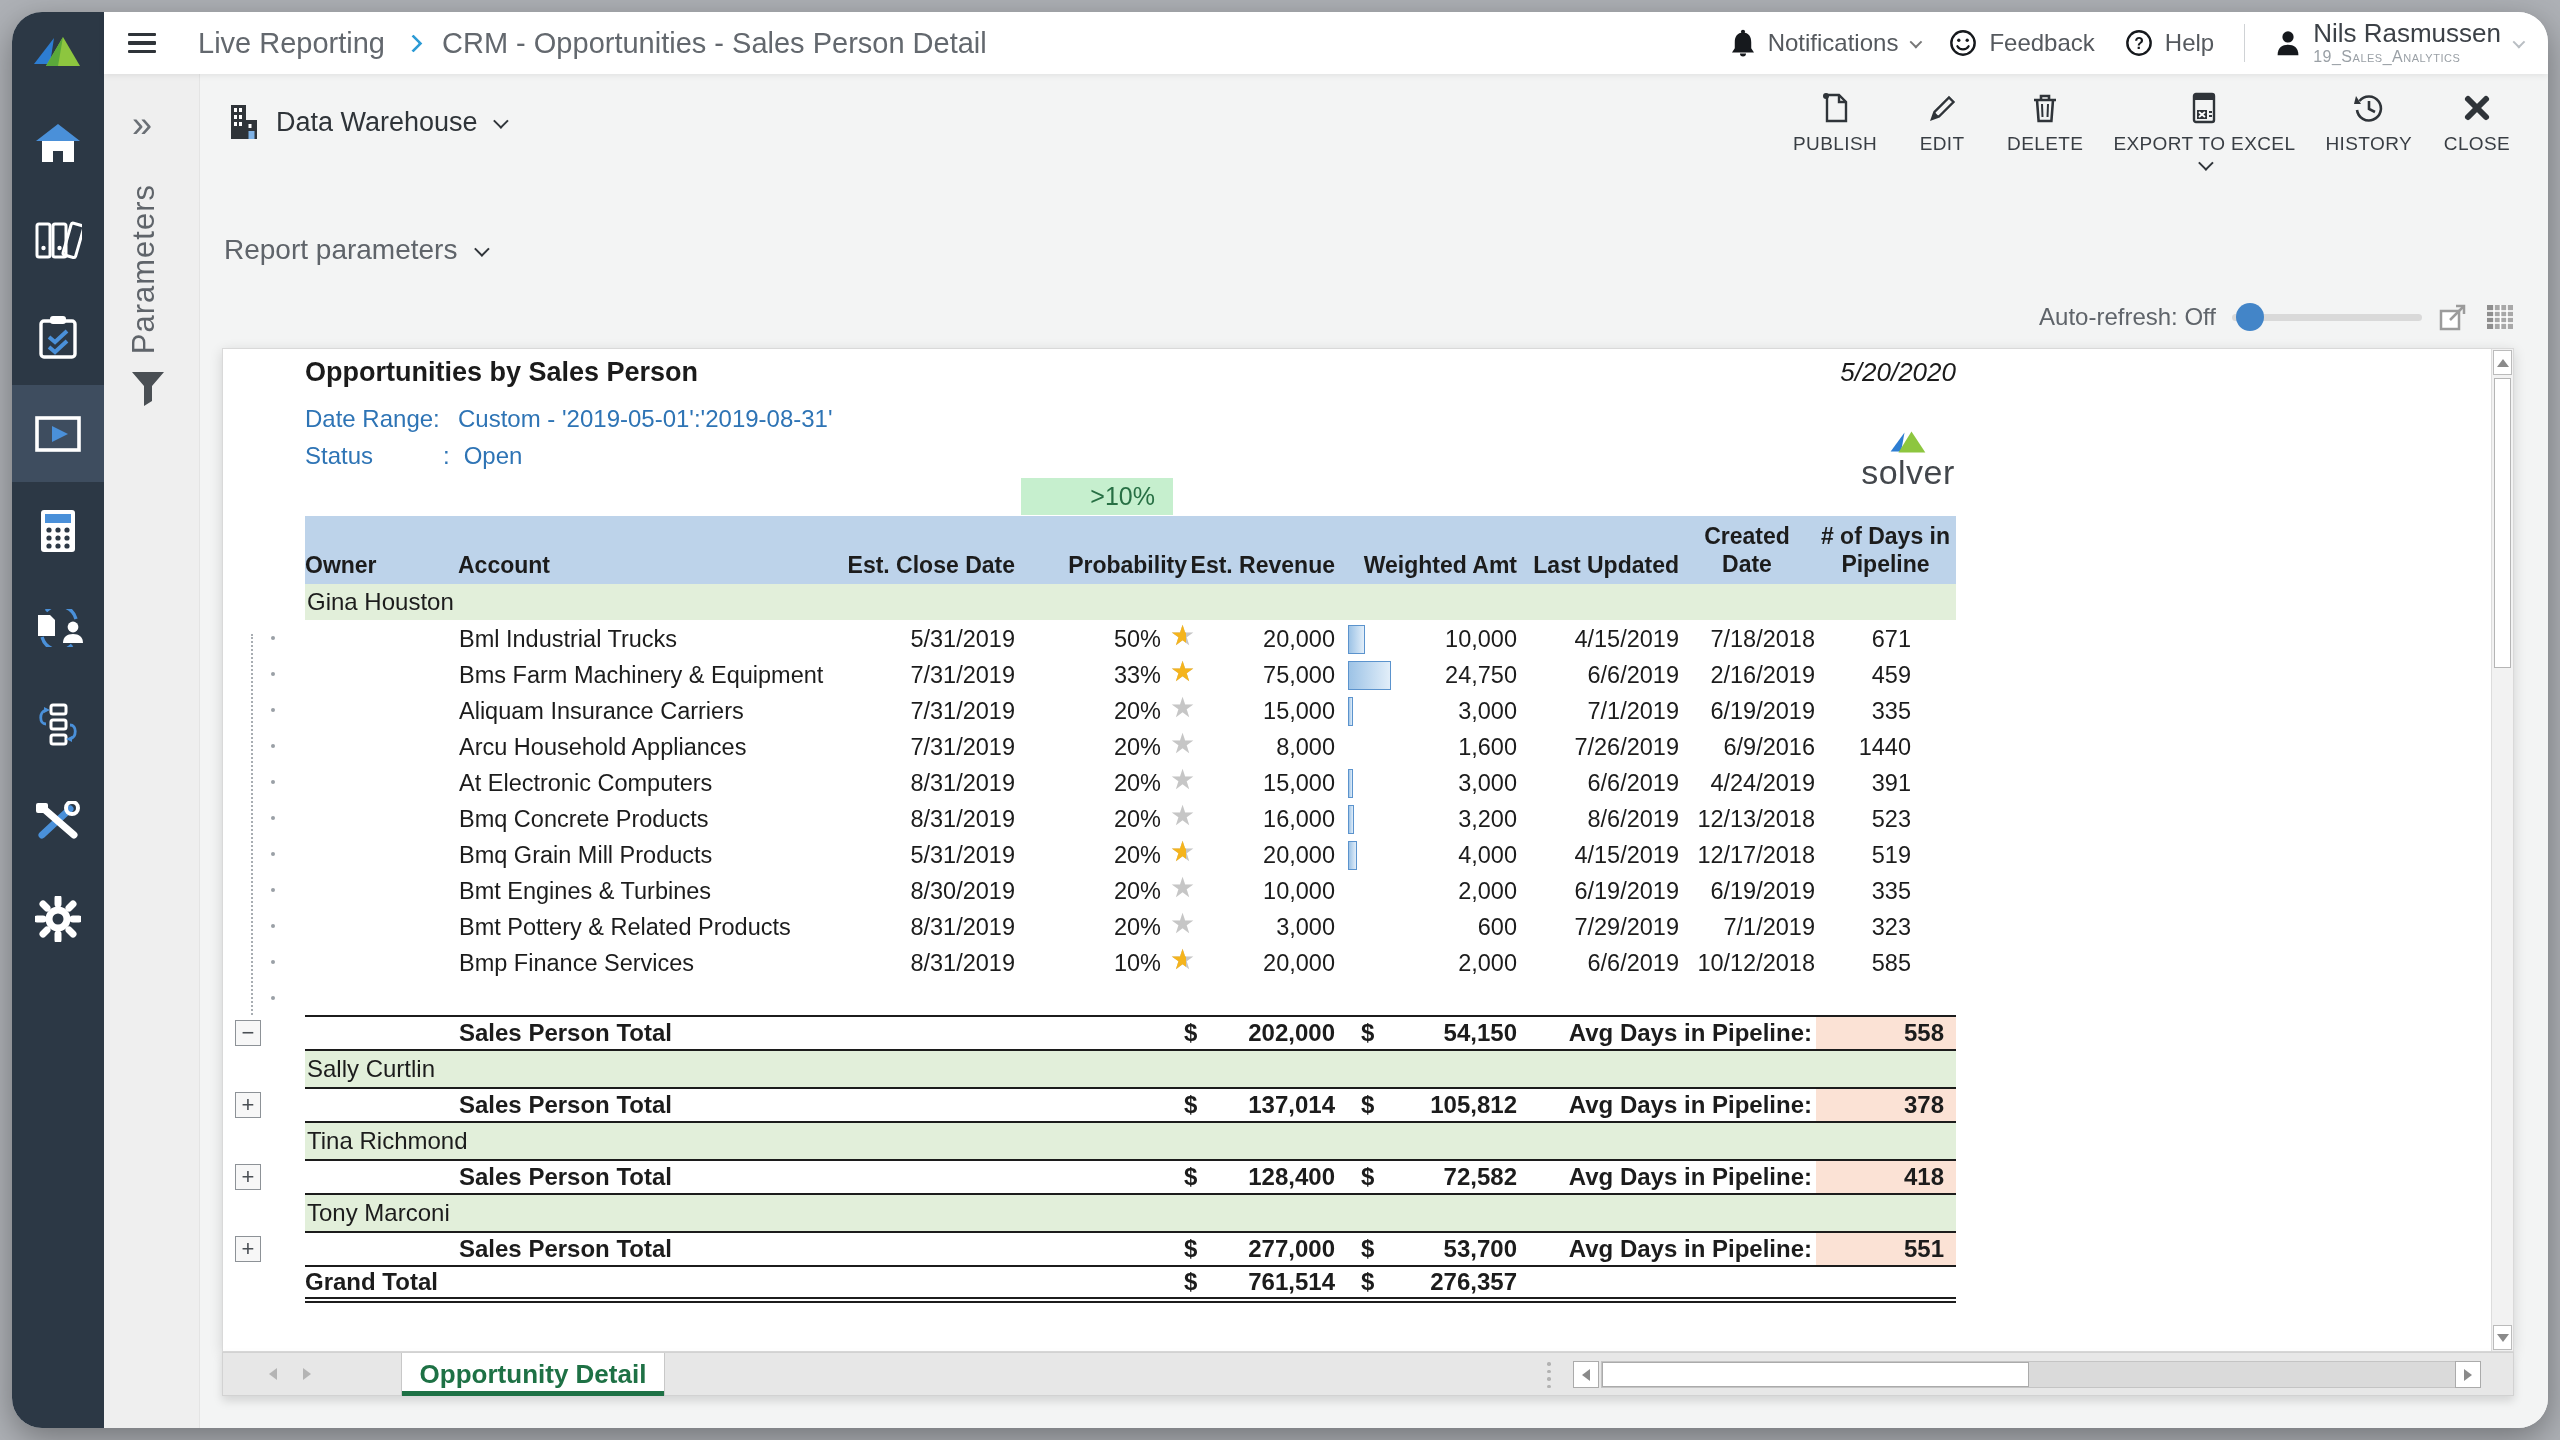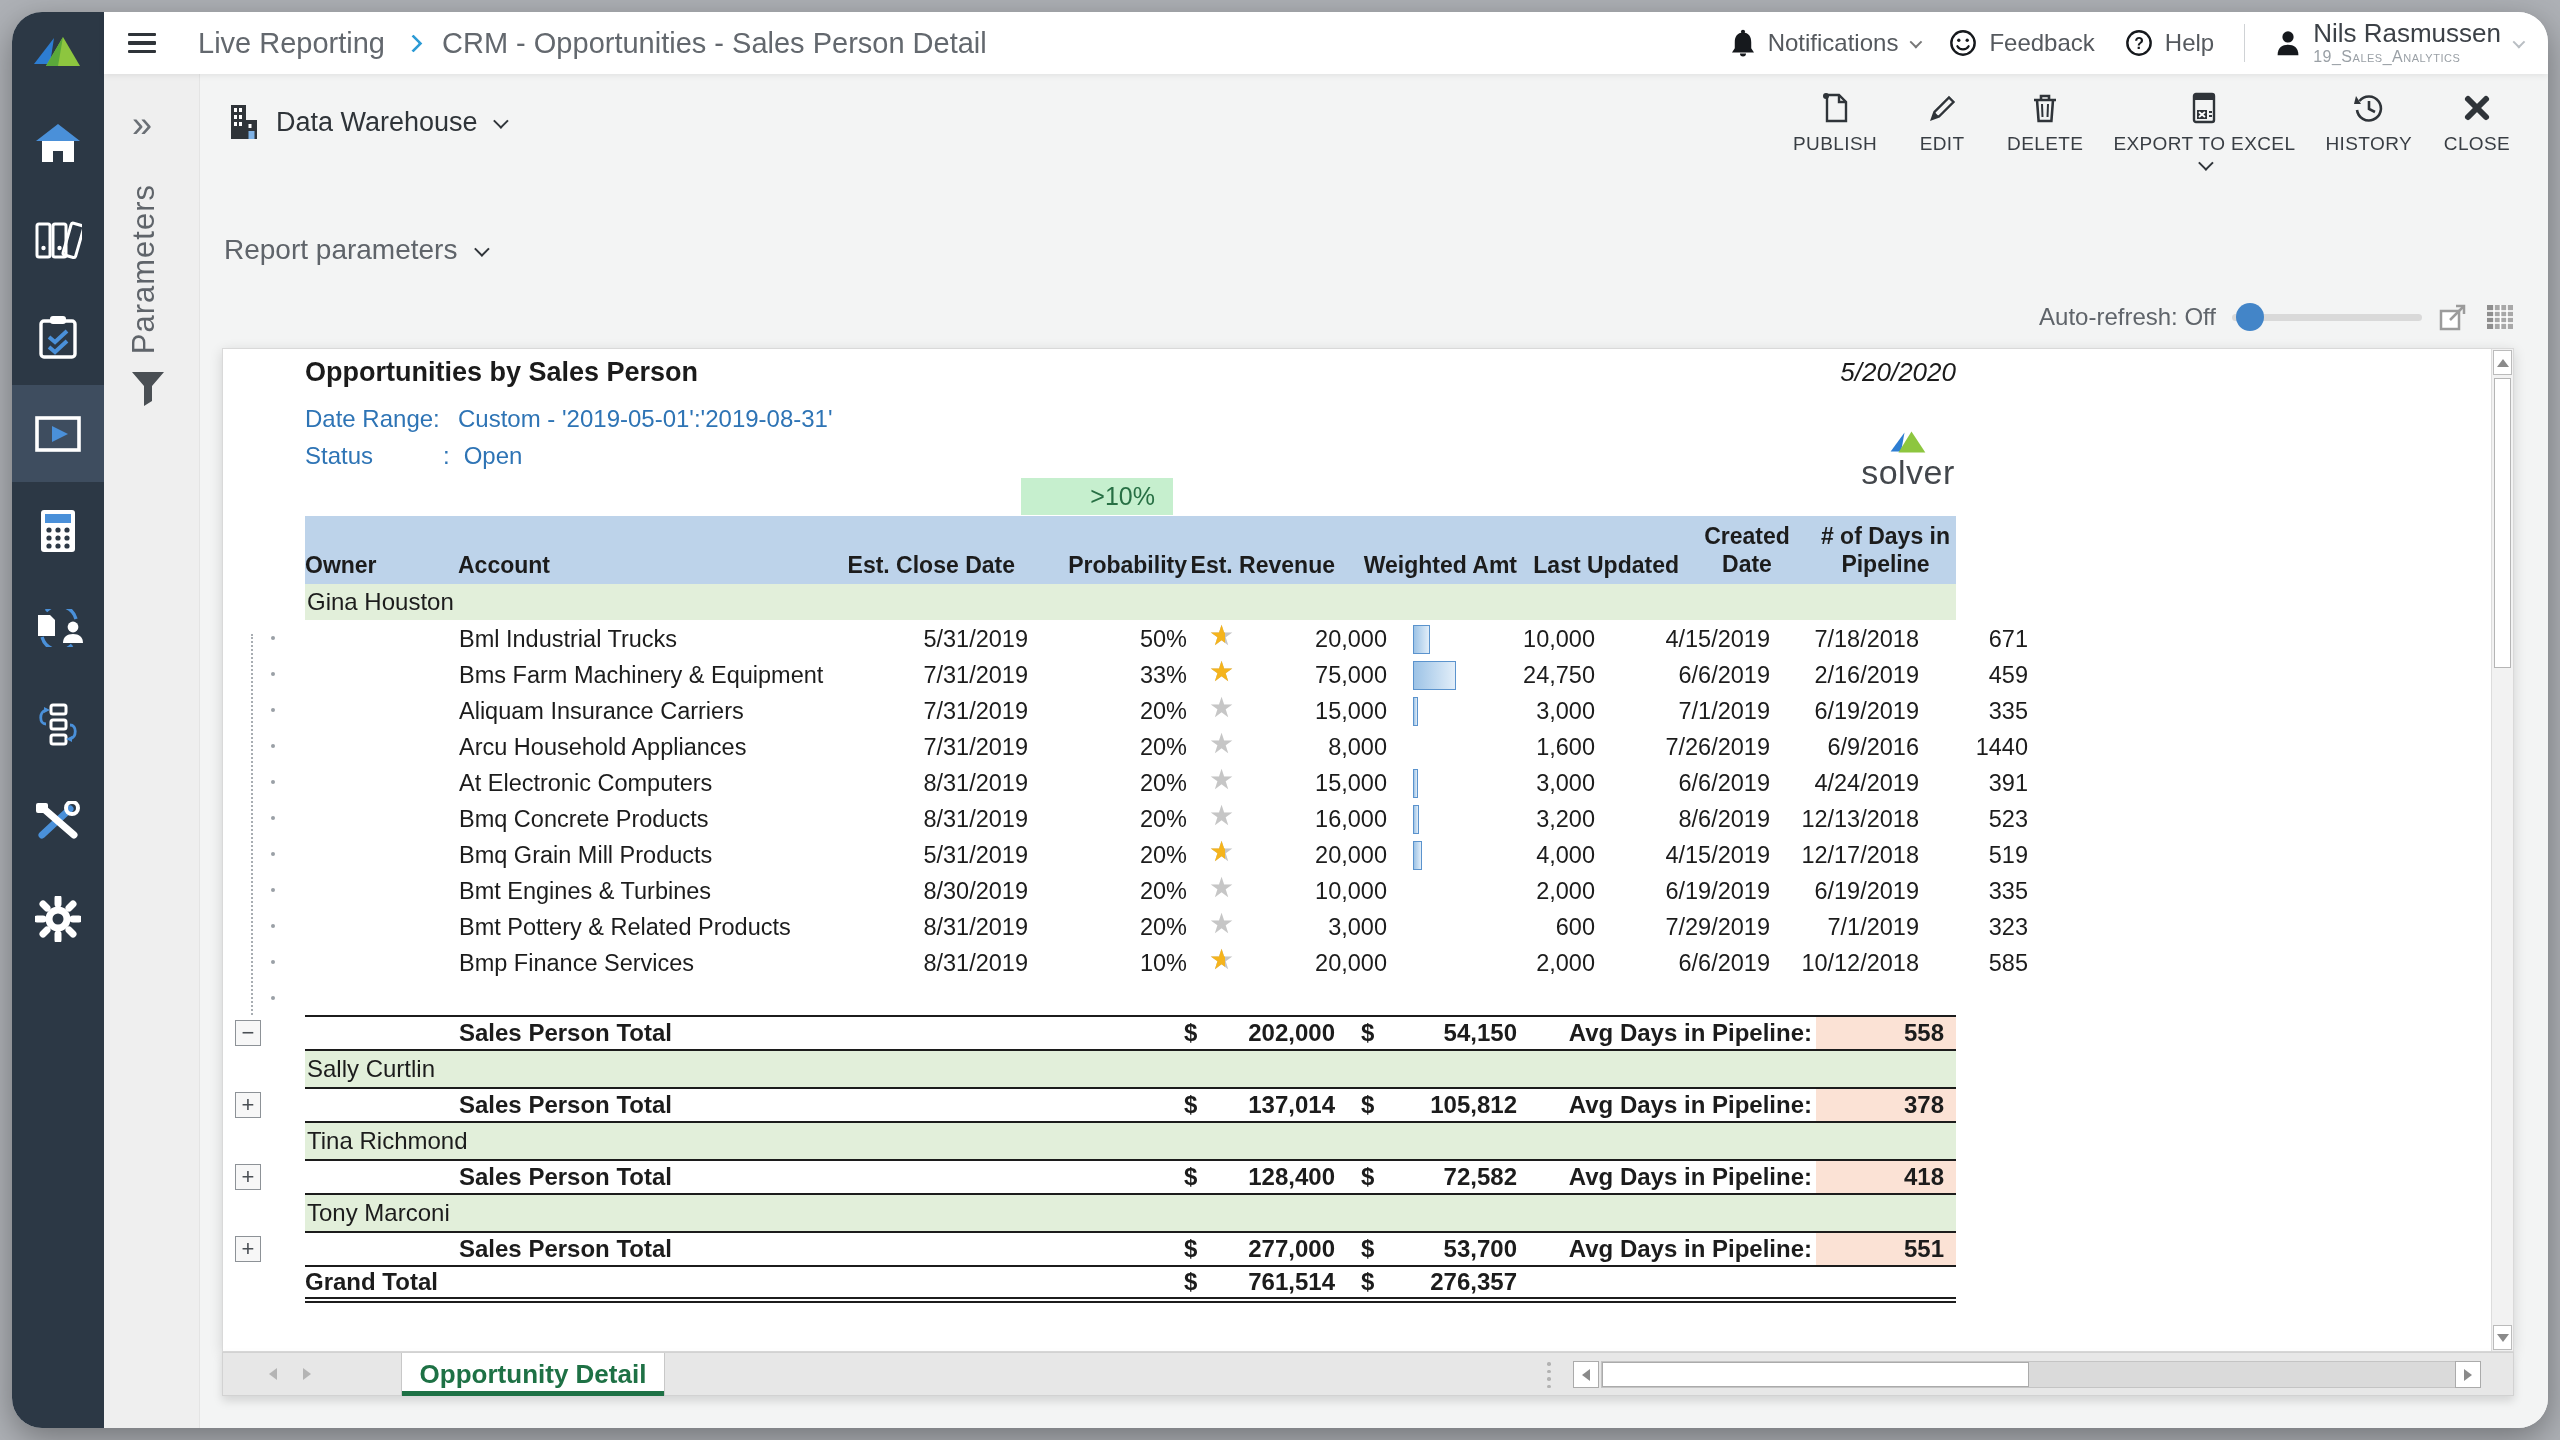--- a/index.html
+++ b/index.html
@@ -73,21 +73,21 @@
   .legend{position:absolute;left:798px;top:129px;width:152px;height:37px;background:#c6efce;color:#276f44;font-size:25px;
           display:flex;align-items:center;justify-content:flex-end;padding-right:18px;}
 
   .table{position:absolute;left:82px;top:167px;width:1651px;color:#1c1c1c;}
   .thead{display:grid;grid-template-columns:560px 150px 188px 132px 182px 162px 136px 141px;height:68px;background:#bdd3ea;font-weight:bold;font-size:23px;}
   .th{display:flex;align-items:flex-end;padding-bottom:5px;white-space:nowrap;}
   .th.r{justify-content:flex-end;}
   .th.pr{padding-right:16px;}
   .th2{align-items:center;justify-content:center;text-align:center;white-space:pre-line;line-height:28px;padding-bottom:0;}
   .orow{height:36px;background:#e2efda;font-size:24px;display:flex;align-items:center;padding-left:2px;}
-  .trow{display:grid;grid-template-columns:560px 150px 146px 42px 132px 62px 120px 162px 136px 96px 45px;height:36px;align-items:center;font-size:23.5px;gap:13px;}
+  .trow{display:grid;grid-template-columns:560px 150px 146px 42px 132px 62px 120px 162px 136px 96px 45px;height:36px;align-items:center;font-size:23.5px;}
   .cell-account{padding-left:154px;white-space:nowrap;}
   .num{text-align:right;white-space:nowrap;}
   .star-cell{padding-left:9px;}
   .star-wrap{position:relative;display:inline-block;width:30px;height:32px;}
   .star{font-size:28px;line-height:32px;color:#c6c6c6;position:absolute;left:0;top:0;}
   .star-clip{position:absolute;left:0;top:0;height:32px;overflow:hidden;}
   .star-clip .star{color:#f5b41d;}
   .bar-cell{height:100%;display:flex;align-items:center;padding-left:13px;}
   .dbar{height:29px;border:1px solid #5b93cd;background:linear-gradient(90deg,#9dc3e6,#e2eef9);}
   .gap{height:35px;}

